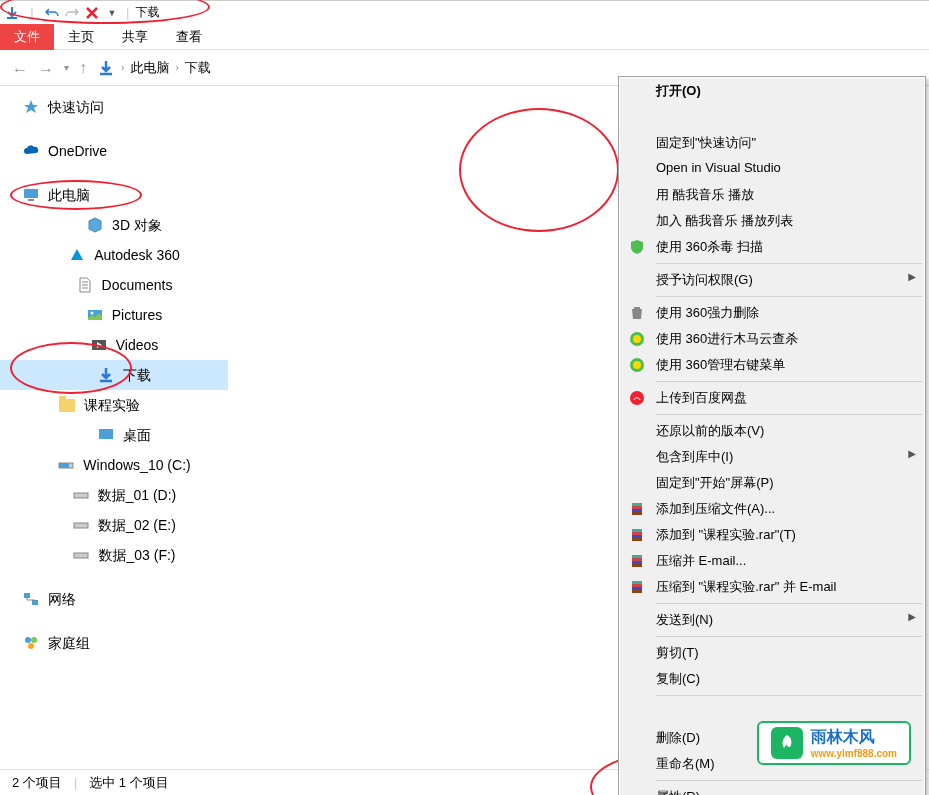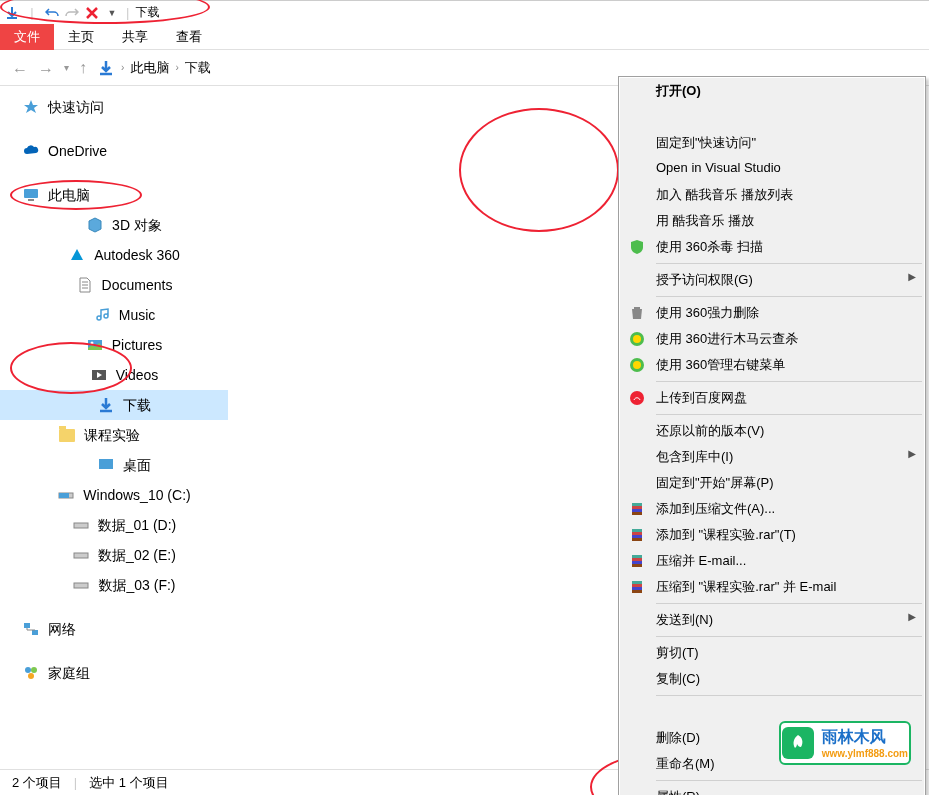--- a/index.html
+++ b/index.html
@@ -55,21 +55,21 @@
     .ctx-sep { height: 1px; background: #d0d0d0; margin: 3px 2px 3px 36px; }
     
     
     .status-bar { position: absolute; bottom: 0; left: 0; right: 0; height: 26px; display: flex; align-items: center; padding: 0 12px; gap: 12px; border-top: 1px solid #e0e0e0; font-size: 13px; margin-top: 32px; }
     .status-sep { color: #ccc; }
     
     
     .circle { position: absolute; border: 2px solid #e23; border-radius: 50%; pointer-events: none; z-index: 5; }
     
     
-    .watermark { position: absolute; right: 18px; bottom: 30px; background: #fff; border: 2px solid #1bb563; border-radius: 6px; padding: 4px 1px; display: flex; align-items: flex-start; gap: 8px; z-index: 200; }
+    .watermark { position: absolute; right: 18px; bottom: 30px; background: #fff; border: 2px solid #1bb563; border-radius: 6px; padding: 4px 12px; display: flex; align-items: flex-start; gap: 8px; z-index: 200; }
     .wm-icon { width: 32px; height: 32px; background: #1bb563; border-radius: 6px; display: flex; align-items: center; justify-content: center; color: #fff; font-size: 18px; }
     .wm-text { display: flex; flex-direction: column; }
     .wm-cn { color: #1a6fc8; font-weight: bold; font-size: 16px; }
     .wm-url { color: #f39c12; font-size: 10px; font-weight: bold; }
     
     svg { display: block; }
   </style>
 </head>
 <body>
 
@@ -178,28 +178,20 @@
           <svg width="16" height="16" viewBox="0 0 16 16">
             <path d="M3 1h7l3 3v11H3z" fill="#fff" stroke="#888"></path>
             <path d="M5 5h6M5 8h6M5 11h6" stroke="#888"></path>
           </svg>
         </span>
       <span>Documents</span>
     </div>
     <div class="nav-item nav-sub">
       <span class="nav-icon">
           <svg width="16" height="16" viewBox="0 0 16 16">
-            <path d="M5 13a2 2 0 100-4 2 2 0 000 4zM12 11a2 2 0 100-4 2 2 0 000 4zM7 11V3l7-1v7" fill="none" stroke="#4a9fd8" stroke-width="1.5"></path>
-          </svg>
-        </span>
-      <span>Music</span>
-    </div>
-    <div class="nav-item nav-sub">
-      <span class="nav-icon">
-          <svg width="16" height="16" viewBox="0 0 16 16">
             <rect x="1" y="3" width="14" height="10" fill="#4a9fd8"></rect>
             <circle cx="5" cy="6" r="1.5" fill="#fff"></circle>
             <path d="M1 11l4-3 3 2 4-4 3 3v4H1z" fill="#7ec850"></path>
           </svg>
         </span>
       <span>Pictures</span>
     </div>
     <div class="nav-item nav-sub">
       <span class="nav-icon">
           <svg width="16" height="16" viewBox="0 0 16 16">
@@ -309,25 +301,25 @@
     <div class="ctx-item">
         <span class="ctx-icon"></span>
         <span class="ctx-text">固定到"快速访问"</span>
       </div>
     <div class="ctx-item">
         <span class="ctx-icon"></span>
         <span class="ctx-text">Open in Visual Studio</span>
       </div>
     <div class="ctx-item">
         <span class="ctx-icon"></span>
+        <span class="ctx-text">用 酷我音乐 播放</span>
+      </div>
+    <div class="ctx-item">
+        <span class="ctx-icon"></span>
         <span class="ctx-text">加入 酷我音乐 播放列表</span>
-      </div>
-    <div class="ctx-item">
-        <span class="ctx-icon"></span>
-        <span class="ctx-text">用 酷我音乐 播放</span>
       </div>
     <div class="ctx-item">
         <span class="ctx-icon">
           <svg width="16" height="16" viewBox="0 0 16 16">
             <path d="M8 1l6 2v5c0 4-3 6-6 7-3-1-6-3-6-7V3z" fill="#4dbd4d"></path>
           </svg>
         </span>
         <span class="ctx-text">使用 360杀毒 扫描</span>
       </div>
     <div class="ctx-sep"></div>

